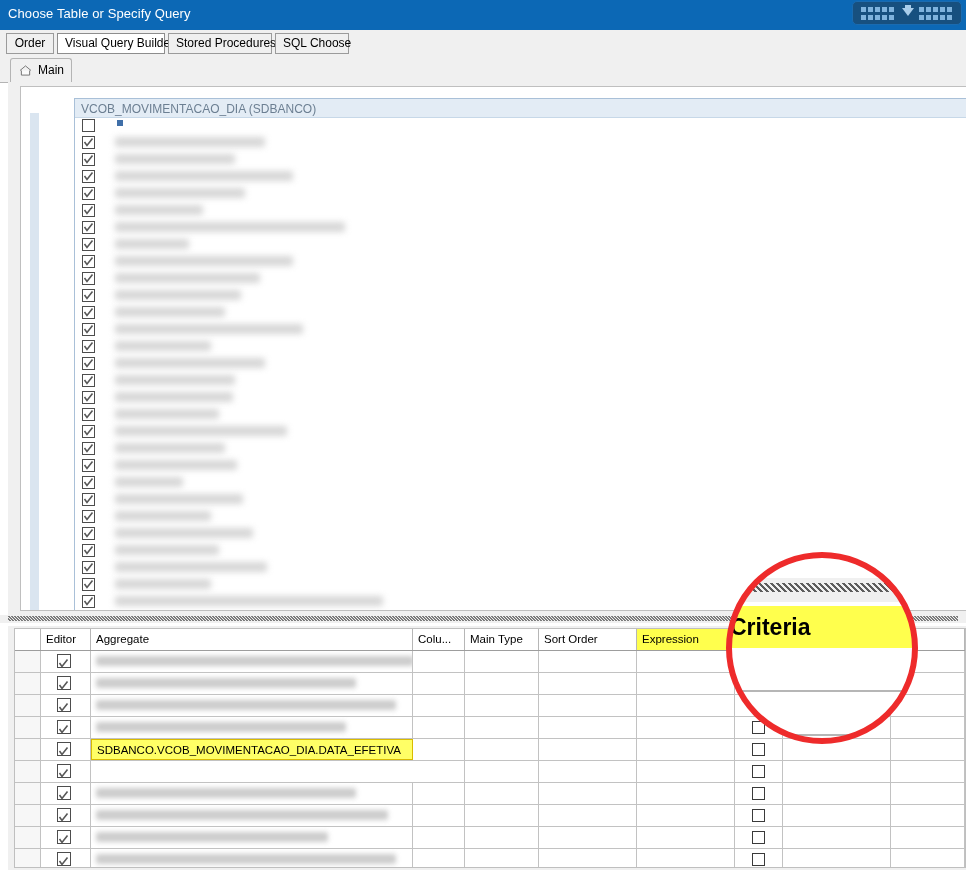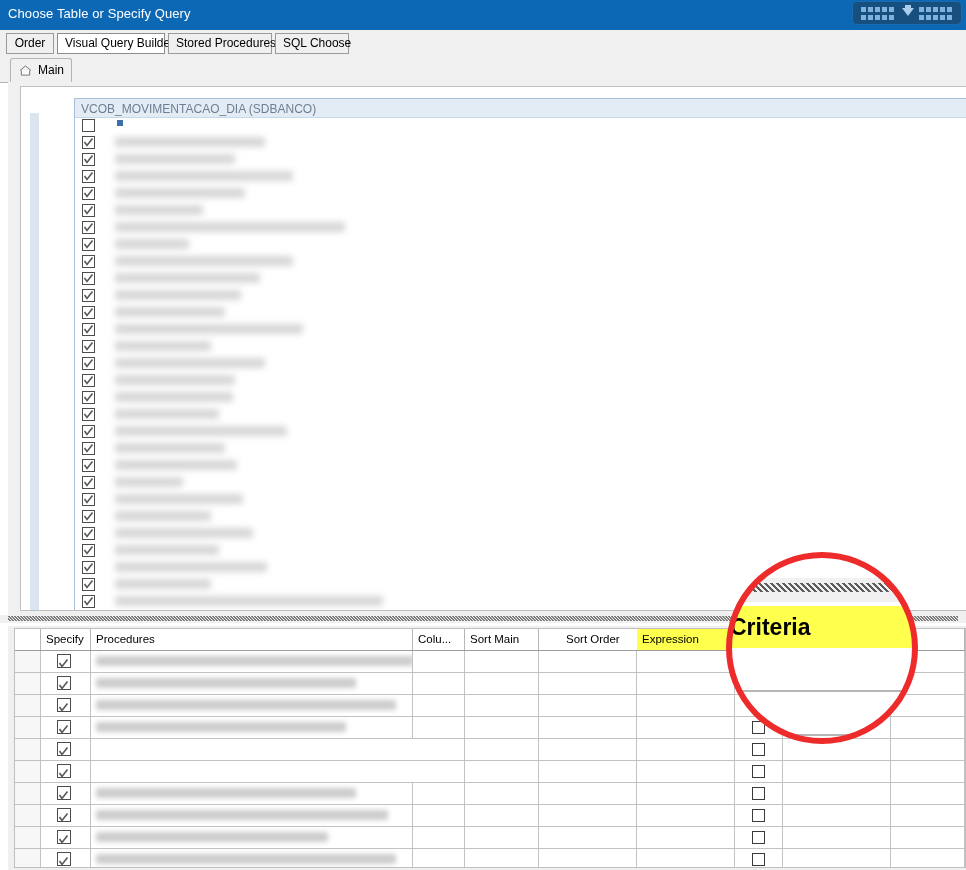--- a/index.html
+++ b/index.html
@@ -555,25 +555,25 @@
 </div>
 
 <div id="splitter">
   <div class="grip"></div>
 </div>
 
 <div id="grid-pane">
   <div id="grid">
     <div id="grid-header">
         <div class="gh" style="left: 0px; width: 26px;"></div>
-        <div class="gh" style="left: 26px; width: 50px;">Specify</div>
-        <div class="gh" style="left: 76px; width: 322px;">Procedures</div>
+        <div class="gh" style="left: 26px; width: 50px;">Editor</div>
+        <div class="gh" style="left: 76px; width: 322px;">Aggregate</div>
         <div class="gh" style="left: 398px; width: 52px;">Colu...</div>
-        <div class="gh" style="left: 450px; width: 74px;">Sort Main</div>
-        <div class="gh" style="left: 524px; width: 98px; margin-left: 22px;">Sort Order</div>
+        <div class="gh" style="left: 450px; width: 74px;">Main Type</div>
+        <div class="gh" style="left: 524px; width: 98px;">Sort Order</div>
         <div class="gh hl" style="left: 622px; width: 98px;">Expression</div>
         <div class="gh hl" style="left: 720px; width: 48px; padding-left: 22px;">g<div class="gcb" style="left: 4px; top: 4px;"></div></div>
         <div class="gh hl" style="left: 768px; width: 108px;">Criteria</div>
         <div class="gh" style="left: 876px; width: 74px;">Or...</div>
       </div>
     <div id="grid-body">
         <div class="grow" style="top: 22px;">
           <div class="gcell" style="left: 0px; width: 26px; background: rgb(247, 247, 247);"></div>
           <div class="gcell" style="left: 26px; width: 50px;">
             <div class="vcb"><svg width="11" height="11" viewBox="0 0 11 11">
@@ -653,20 +653,21 @@
           <div class="gcell" style="left: 768px; width: 108px;"></div>
           <div class="gcell" style="left: 876px; width: 74px;"></div>
         </div>
         <div class="grow" style="top: 110px;">
           <div class="gcell" style="left: 0px; width: 26px; background: rgb(247, 247, 247);"></div>
           <div class="gcell" style="left: 26px; width: 50px;">
             <div class="vcb"><svg width="11" height="11" viewBox="0 0 11 11">
                 <path d="M1.5 5 L4 8.5 L9.5 1.5" fill="none" stroke="#575757" stroke-width="1.6"></path>
               </svg></div>
           </div>
+          <div class="gcell expr-hl" style="left: 76px; width: 322px;">SDBANCO.VCOB_MOVIMENTACAO_DIA.DATA_EFETIVA</div>
           <div class="gcell" style="left: 398px; width: 52px;"></div>
           <div class="gcell" style="left: 450px; width: 74px;"></div>
           <div class="gcell" style="left: 524px; width: 98px;"></div>
           <div class="gcell" style="left: 622px; width: 98px;"></div>
           <div class="gcell" style="left: 720px; width: 48px;">
             <div class="gcb" style="left: 17px;"></div>
           </div>
           <div class="gcell" style="left: 768px; width: 108px;"></div>
           <div class="gcell" style="left: 876px; width: 74px;"></div>
         </div>

